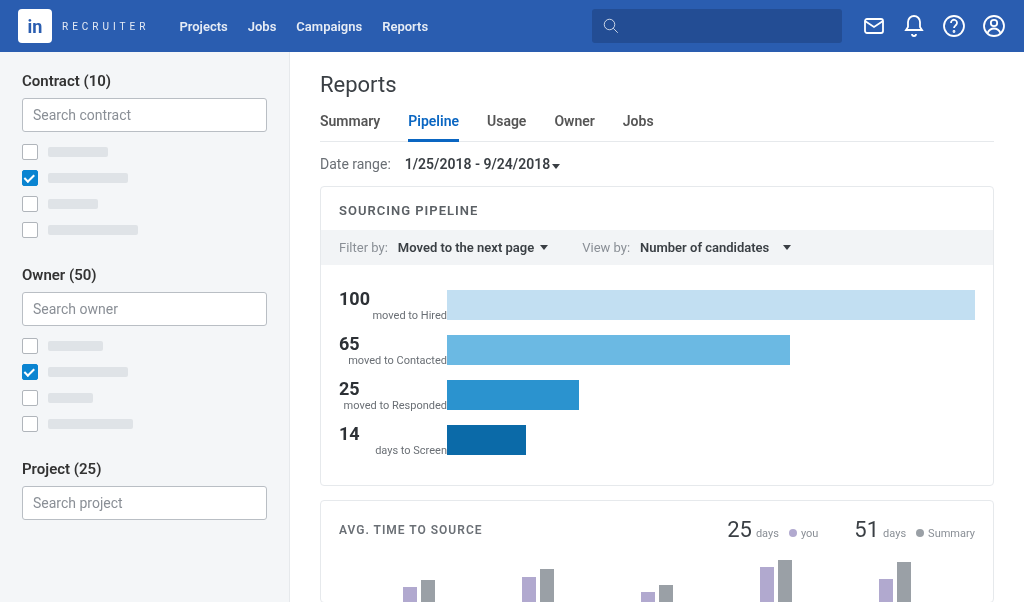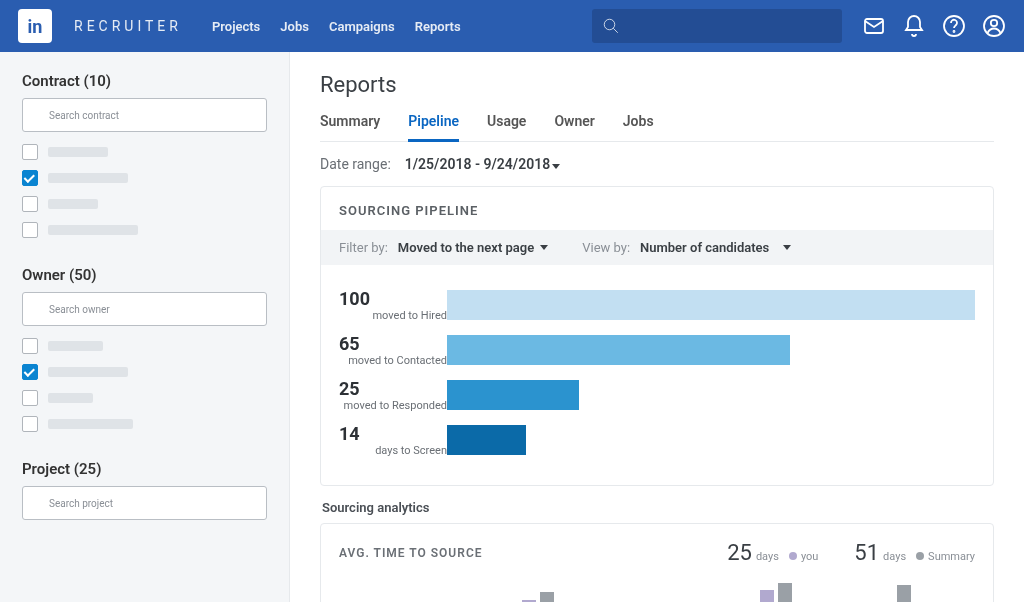--- a/index.html
+++ b/index.html
@@ -1,30 +1,30 @@
 <!DOCTYPE html>
 <html><head>
 <meta charset="utf-8">
 <style>
 * { box-sizing: border-box; margin: 0; padding: 0; font-family: -apple-system, BlinkMacSystemFont, "Segoe UI", Roboto, Helvetica, Arial, sans-serif; }
 html, body { width: 1024px; height: 602px; overflow: hidden; background: #fff; }
 .topbar { height: 52px; background: #2a5db0; display: flex; align-items: center; padding: 0 18px; color: #fff; }
 .logo-box { width: 34px; height: 34px; background: #fff; border-radius: 4px; display: flex; align-items: center; justify-content: center; color: #2a5db0; font-weight: 700; font-size: 18px; margin-right: 10px; }
-.brand { font-size: 14px; letter-spacing: 4px; font-weight: 400; color: #e6ecf5; margin-right: 30px; margin-left: 12px; }
+.brand { font-size: 10px; letter-spacing: 4px; font-weight: 400; color: #e6ecf5; margin-right: 30px; }
 .nav-links { display: flex; gap: 20px; }
 .nav-links a { color: #e6ecf5; font-size: 13px; font-weight: 600; text-decoration: none; cursor: pointer; }
 .searchbox { margin-left: auto; margin-right: 20px; width: 250px; height: 34px; background: #234d94; border-radius: 3px; display: flex; align-items: center; padding: 0 10px; }
 .searchbox svg { width: 18px; height: 18px; stroke: #fff; }
 .top-icons { display: flex; gap: 16px; align-items: center; }
 .top-icons svg { width: 24px; height: 24px; stroke: #fff; fill: none; stroke-width: 1.8; cursor: pointer; }
 .body { display: flex; height: calc(602px - 52px); }
 .sidebar { width: 290px; background: #f4f6f8; padding: 20px 22px; border-right: 1px solid #e6e9ec; overflow: hidden; }
 .filter-group { margin-bottom: 28px; }
 .filter-title { font-size: 15px; font-weight: 600; color: #333; margin-bottom: 8px; }
-.filter-input { width: 100%; height: 34px; border: 1px solid #b9bec4; border-radius: 3px; padding: 0 26px; font-size: 10px; color: #555; background: #fff; }
+.filter-input { width: 100%; height: 34px; border: 1px solid #b9bec4; border-radius: 3px; padding: 0 10px; font-size: 14px; color: #555; background: #fff; }
 .filter-input::placeholder { color: #8a8f96; }
 .checks { margin-top: 12px; display: flex; flex-direction: column; gap: 10px; }
 .check-row { display: flex; align-items: center; gap: 10px; }
 .chk { width: 16px; height: 16px; border: 1.5px solid #b0b5bb; border-radius: 2px; background: #fff; display:flex; align-items:center; justify-content:center; }
 .chk.checked { background: #0a84d1; border-color: #0a84d1; }
 .chk.checked::after { content:''; width:8px; height:4px; border-left:2px solid #fff; border-bottom:2px solid #fff; transform: rotate(-45deg) translate(0,-1px); }
 .ghost { height: 10px; background: #dfe3e7; border-radius: 2px; }
 .main { flex: 1; padding: 20px 30px 0 30px; overflow: hidden; }
 .page-title { font-size: 22px; font-weight: 400; color: #3a3f44; margin-bottom: 16px; }
 .tabs { display: flex; gap: 28px; border-bottom: 1px solid #e6e9ec; margin-bottom: 14px; }
@@ -212,21 +212,20 @@
               <div class="num">14</div>
               <div class="sub">days to Screen</div>
             </div>
             <div class="bar-track">
               <div class="bar-fill" style="width: 15%; background: rgb(11, 106, 168);"></div>
             </div>
           </div>
         </div>
     </div>
 
-    <div class="section-sub">Sourcing analytics</div>
     <div class="avg-card">
       <div class="avg-header">
         <div class="avg-title">AVG. TIME TO SOURCE</div>
         <div class="stats">
           <div class="stat">
             <span class="big">25</span>
               <span class="unit">days</span>
             <span class="dot" id="dot-you" style="background: rgb(177, 169, 207);"></span>
             <span class="unit">you</span>
           </div>

